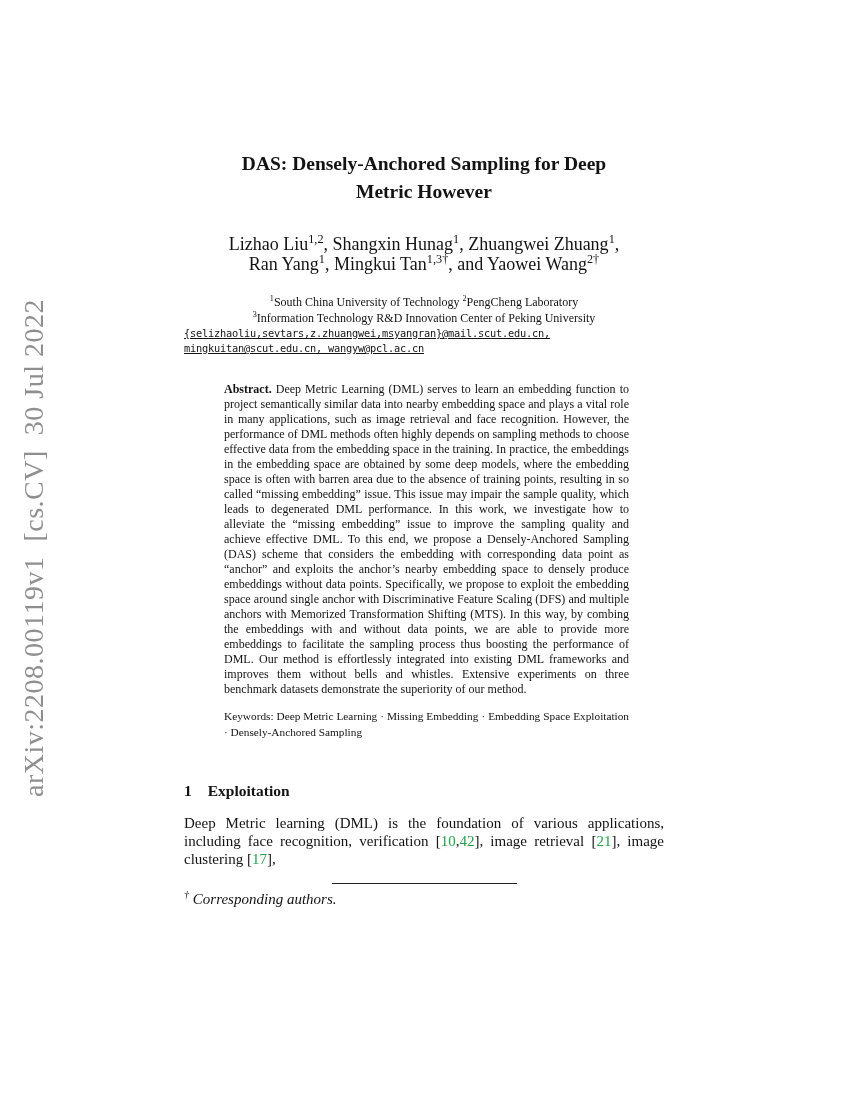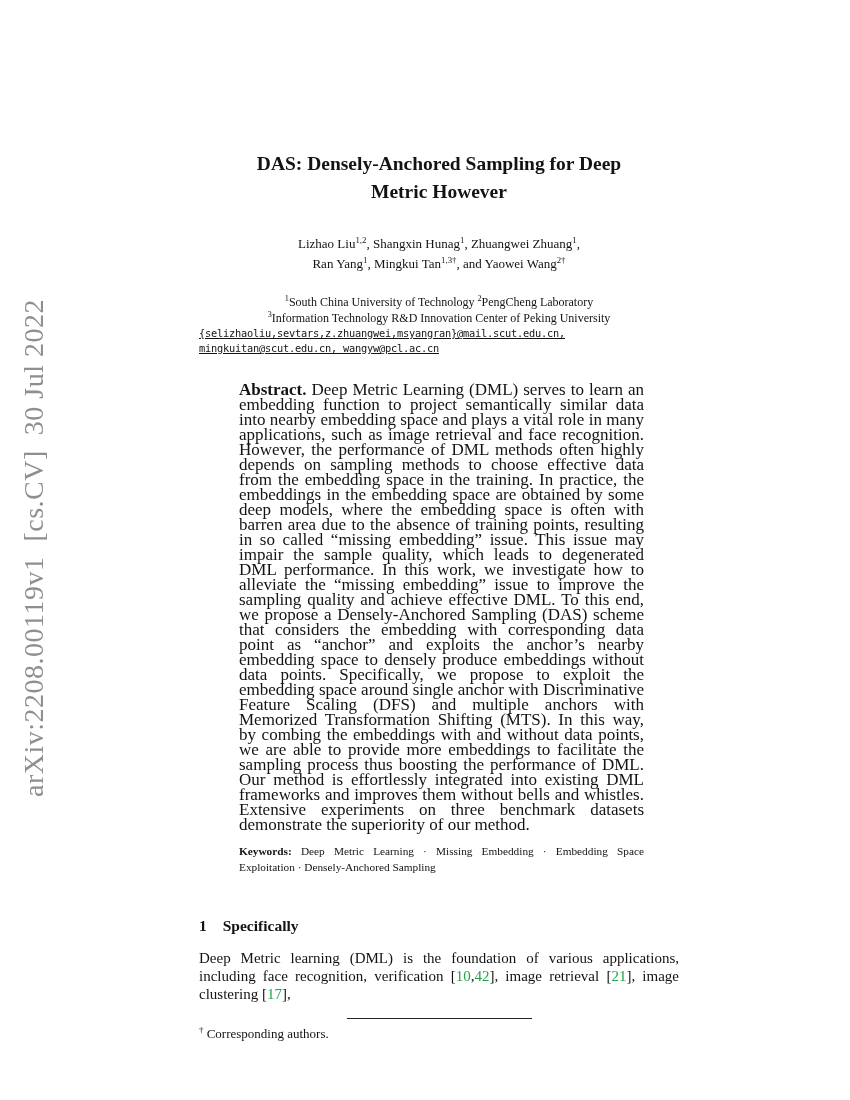--- a/index.html
+++ b/index.html
@@ -24,36 +24,36 @@
     transform: rotate(-90deg);
     color: #8f8f8f;
     font-size: 28px;
     letter-spacing: 0.5px;
     white-space: pre;
     font-family: "Liberation Serif", serif;
   }
 
   .content {
     position: absolute;
-    left: 199px;
+    left: 184px;
     top: 0;
     width: 480px;
   }
 
   .title {
     margin: 150px 0 0 0;
     font-size: 19.5px;
     font-weight: bold;
     text-align: center;
     line-height: 28px;
   }
 
   .authors {
     margin-top: 28px;
-    font-size: 13px;
+    font-size: 18px;
     text-align: center;
     line-height: 20px;
   }
   sup { font-size: 68%; line-height: 0; }
 
   .affiliations {
     margin-top: 20px;
     font-size: 12px;
     text-align: center;
     line-height: 16px;
@@ -62,33 +62,33 @@
     font-family: "DejaVu Sans Mono", monospace;
     font-size: 10.3px;
     text-align: left;
     line-height: 15px;
     letter-spacing: -0.2px;
     text-decoration: underline;
   }
 
   .abstract {
     margin: 26px 35px 8px 40px;
-    font-size: 17px;
+    font-size: 12px;
     line-height: 15px;
     text-align: justify;
   }
   .abstract .lead { font-weight: bold; }
 
   .keywords {
     margin: 12px 35px 0 40px;
     font-size: 11.3px;
     line-height: 15.5px;
     text-align: justify;
   }
-  .keywords .lead { font-weight: bold; }
+  .keywords .lead { font-weight: normal; }
 
   .section-heading {
     margin-top: 42px;
     font-size: 15.5px;
     font-weight: bold;
   }
   .section-heading .sec-num { margin-right: 16px; }
 
   .body-par {
     margin-top: 14px;
@@ -100,22 +100,23 @@
   .cite { color: #22a348; cursor: pointer; }
 
   .footnote-rule {
     margin-top: 10px;
     width: 185px;
     border: 0;
     border-top: 1px solid #222;
   }
   .footnote {
     margin-top: 3px;
-    font-size: 13px;
+    font-size: 15px;
     line-height: 14px;
+    font-style: italic;
   }
 </style>
 </head>
 <body>
 
 <div class="page">
 
   <div class="watermark">arXiv:2208.00119v1  [cs.CV]  30 Jul 2022</div>
 
   <div class="content">
@@ -133,21 +134,21 @@
       <div class="emails">
         <div>{selizhaoliu,sevtars,z.zhuangwei,msyangran}@mail.scut.edu.cn,</div>
         <div>mingkuitan@scut.edu.cn, wangyw@pcl.ac.cn</div>
       </div>
     </div>
 
     <p class="abstract"><span class="lead">Abstract.</span><span> Deep Metric Learning (DML) serves to learn an embedding function to project semantically similar data into nearby embedding space and plays a vital role in many applications, such as image retrieval and face recognition. However, the performance of DML methods often highly depends on sampling methods to choose effective data from the embedding space in the training. In practice, the embeddings in the embedding space are obtained by some deep models, where the embedding space is often with barren area due to the absence of training points, resulting in so called “missing embedding” issue. This issue may impair the sample quality, which leads to degenerated DML performance. In this work, we investigate how to alleviate the “missing embedding” issue to improve the sampling quality and achieve effective DML. To this end, we propose a Densely-Anchored Sampling (DAS) scheme that considers the embedding with corresponding data point as “anchor” and exploits the anchor’s nearby embedding space to densely produce embeddings without data points. Specifically, we propose to exploit the embedding space around single anchor with Discriminative Feature Scaling (DFS) and multiple anchors with Memorized Transformation Shifting (MTS). In this way, by combing the embeddings with and without data points, we are able to provide more embeddings to facilitate the sampling process thus boosting the performance of DML. Our method is effortlessly integrated into existing DML frameworks and improves them without bells and whistles. Extensive experiments on three benchmark datasets demonstrate the superiority of our method.</span></p>
 
     <p class="keywords"><span class="lead">Keywords:</span><span> Deep Metric Learning · Missing Embedding · Embedding Space Exploitation · Densely-Anchored Sampling</span></p>
 
-    <h2 class="section-heading"><span class="sec-num">1</span><span>Specifically</span></h2>
+    <h2 class="section-heading"><span class="sec-num">1</span><span>Exploitation</span></h2>
 
     <p class="body-par"><span>Deep Metric learning (DML) is the foundation of various applications, including face recognition, verification [</span><span class="cite">10</span><span>,</span><span class="cite">42</span><span>], image retrieval [</span><span class="cite">21</span><span>], image clustering [</span><span class="cite">17</span><span>],</span></p>
 
     <hr class="footnote-rule">
     <p class="footnote"><sup>†</sup><span> Corresponding authors.</span></p>
 
   </div>
 </div>
 
 </body></html>

